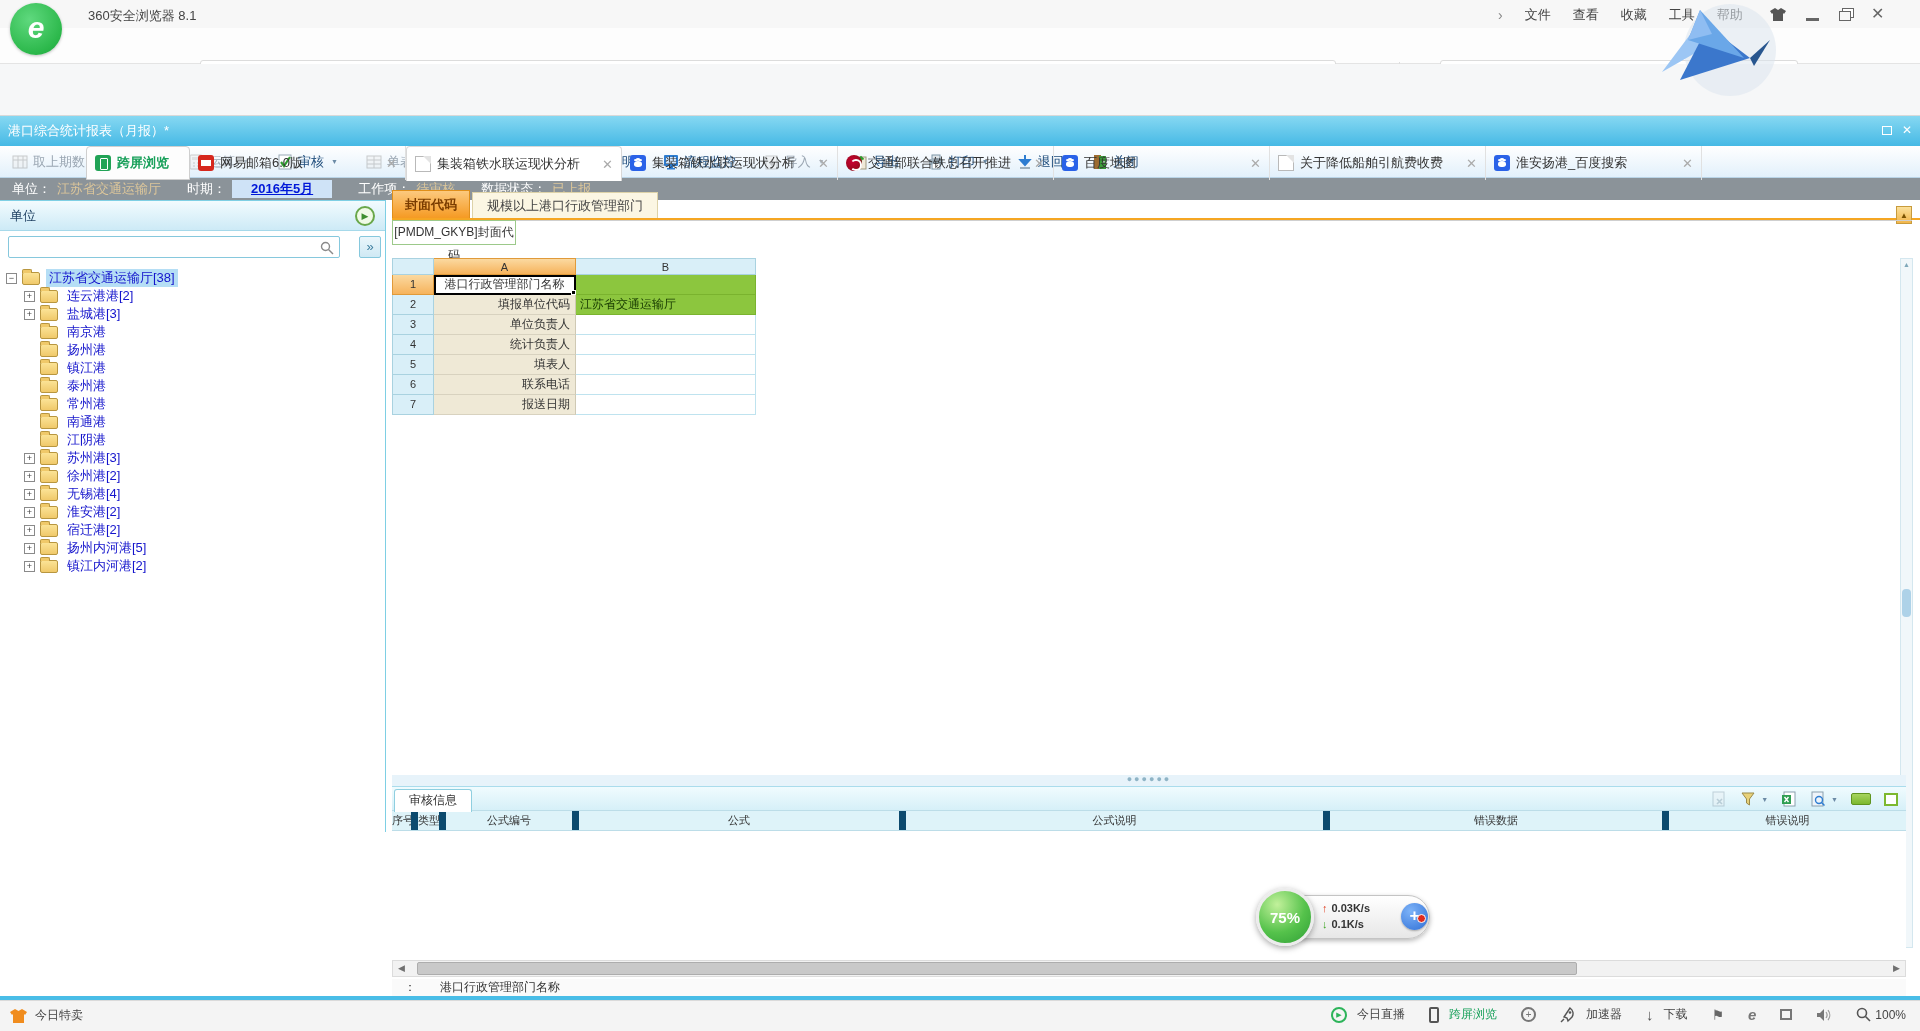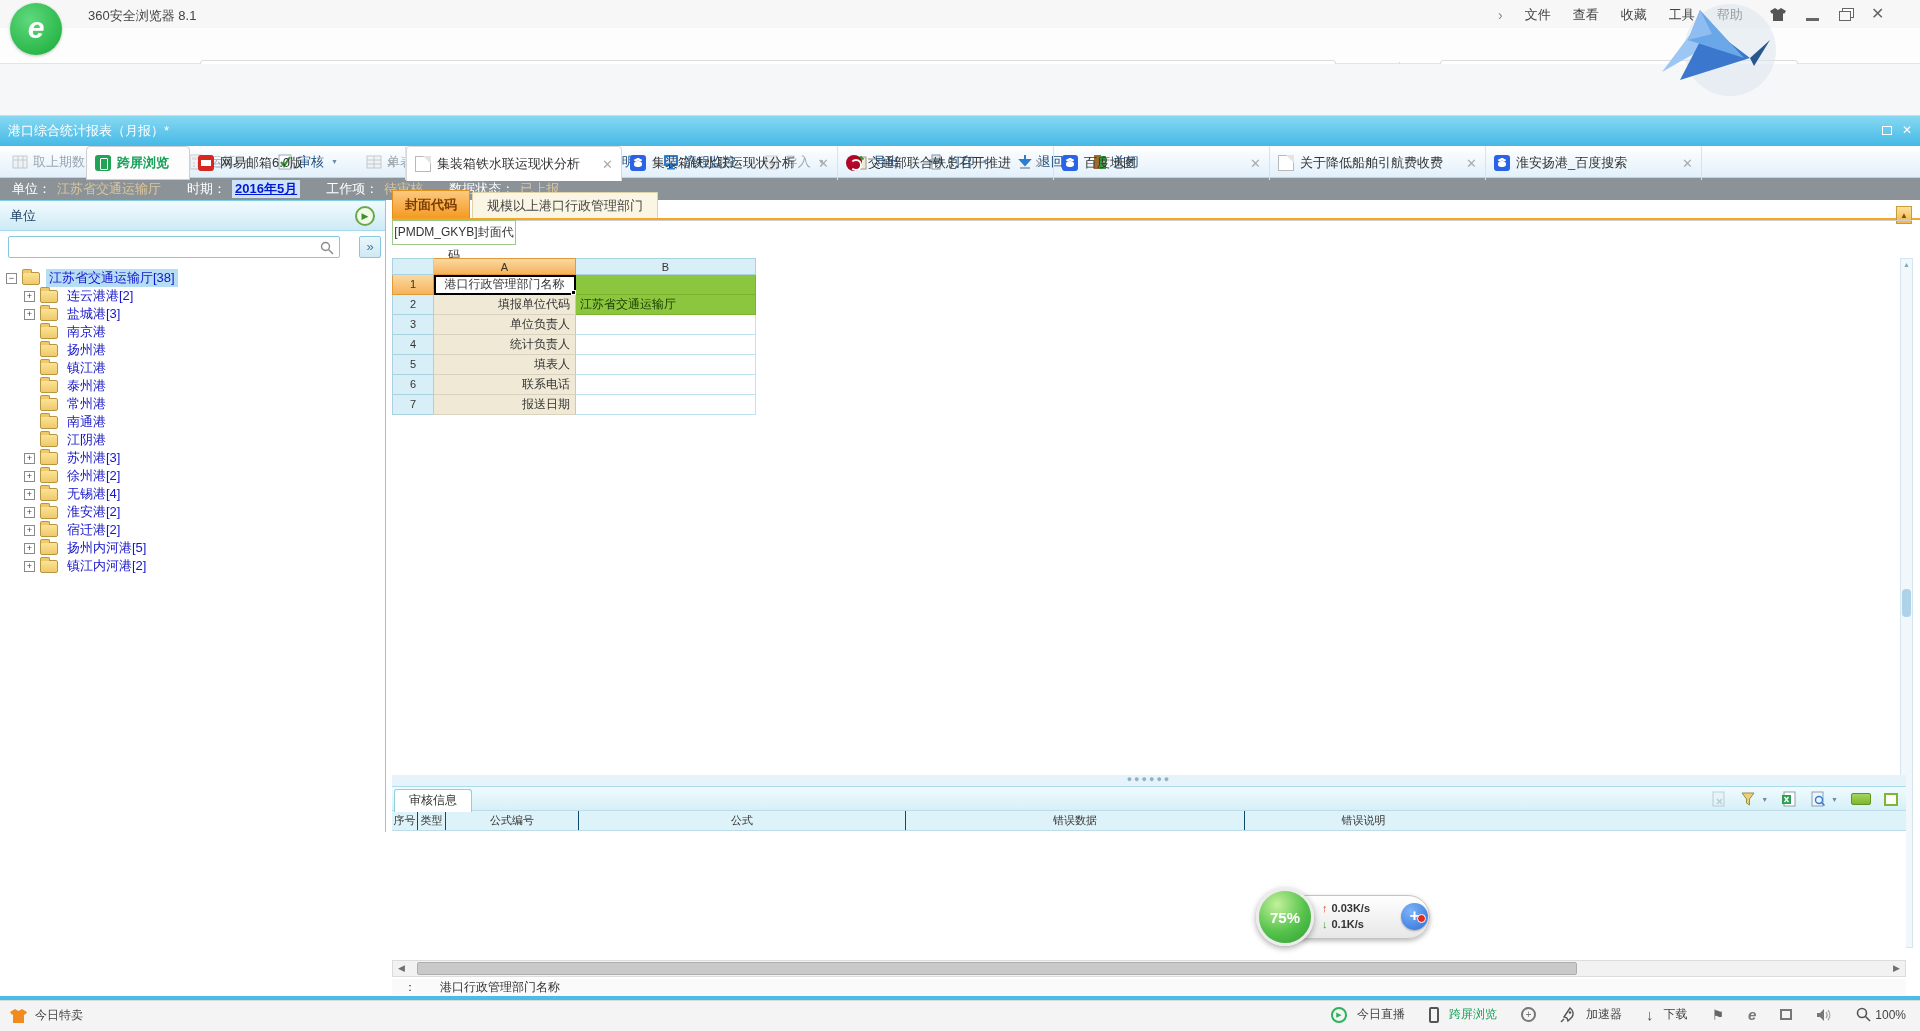--- a/index.html
+++ b/index.html
@@ -71,21 +71,21 @@
 
 .toolbar { position:absolute; left:0; top:146px; width:1920px; height:32px; background:linear-gradient(180deg,#ffffff,#e2f0fb); border-bottom:1px solid #b9d4e7; display:flex; align-items:center; padding-left:12px; }
 .tbtn { display:flex; align-items:center; gap:5px; margin-right:28px; font-size:13px; color:#1b4a7a; white-space:nowrap; }
 .tbtn.dis { color:#9aa6b2; }
 .tbtn.dis svg { opacity:.45; filter:grayscale(1); }
 .dda { font-size:7px; color:#6b8aa5; margin-left:2px; }
 .tbtn.dis .dda { color:#aab6c0; }
 
 .statusstrip { position:absolute; left:0; top:178px; width:1920px; height:22px; background:#8b9399; color:#fff; font-size:13px; display:flex; align-items:center; padding-left:12px; gap:6px; }
 .statusstrip .val { color:#dcc69a; }
-.statusstrip .lnk { color:#0018d8; background:#cfe3f7; text-decoration:underline; font-weight:bold; padding:0 3px; }
+.statusstrip .lnk { color:#0018d8; background:#cfe3f7; text-decoration:underline; font-weight:bold; padding:0 19px; }
 .statusstrip .gap { width:14px; }
 
 
 .lpanel { position:absolute; left:0; top:200px; width:386px; height:632px; background:#fff; border-right:1px solid #7ecfe4; border-top:1px solid #7ecfe4; }
 .lp-head { height:30px; background:linear-gradient(180deg,#f2fbfe,#cdeaf6); border-bottom:1px solid #a6d9ea; font-size:13px; color:#1a3c5e; line-height:29px; padding-left:10px; position:relative; }
 .playbtn { position:absolute; right:10px; top:5px; width:20px; height:20px; border-radius:50%; border:2px solid #69a74a; background:#f0fae6; color:#3e8f2e; font-size:9px; text-align:center; line-height:16px; }
 .lp-search { position:relative; height:32px; padding:5px 8px; }
 .searchfield { width:332px; height:22px; border:1px solid #86c8dd; border-radius:2px; background:#fff; position:relative; }
 .mag { position:absolute; right:5px; top:4px; }
 .morebtn { position:absolute; right:4px; top:5px; width:22px; height:22px; border:1px solid #86c8dd; background:linear-gradient(180deg,#eaf6fb,#cfe9f4); color:#3f7f9f; font-size:13px; text-align:center; line-height:20px; border-radius:2px; }
@@ -135,21 +135,21 @@
 .splitter .dots { color:#8fb4c6; font-size:9px; letter-spacing:2px; line-height:9px; }
 
 .audit { position:absolute; left:0; top:586px; width:1514px; }
 .abar { position:relative; height:25px; background:linear-gradient(180deg,#f0fbfe,#d6f0f8); border-top:1px solid #aadcec; border-bottom:1px solid #bcdde8; }
 .atab { position:absolute; left:2px; top:2px; width:78px; height:23px; background:#fff; border:1px solid #8fcfe0; border-bottom:none; border-radius:3px 3px 0 0; text-align:center; line-height:21px; font-size:12px; }
 .aicons { position:absolute; right:8px; top:4px; display:flex; gap:13px; align-items:center; }
 .aicons .dda { margin-left:-8px; }
 .amin { width:20px; height:12px; background:linear-gradient(#a6d45e,#7cb82f); border:1px solid #5f941f; border-radius:2px; }
 .amax { width:14px; height:13px; background:#fff; border:2px solid #7cb82f; }
 .ahead { display:flex; height:20px; background:#def3f9; border-bottom:1px solid #bcdde8; }
-.ahead .hc { border-right:1px solid #0c4a6e; text-align:center; line-height:19px; font-size:11px; overflow:hidden; white-space:nowrap; }
+.ahead .hc { border-right:7px solid #0c4a6e; text-align:center; line-height:19px; font-size:11px; overflow:hidden; white-space:nowrap; }
 .abody { height:128px; background:#fff; }
 
 .hscroll { position:absolute; left:0; top:760px; width:1514px; height:17px; background:#f2f2f2; border:1px solid #dcdcdc; }
 .hs-arrow { position:absolute; top:0; width:17px; height:15px; color:#707070; font-size:9px; text-align:center; line-height:15px; }
 .hs-thumb { position:absolute; left:24px; top:1px; width:1160px; height:13px; background:#c9c9c9; border:1px solid #adadad; border-radius:2px; }
 .sline { position:absolute; left:0; top:779px; width:1514px; height:17px; background:#fafafa; font-size:12px; line-height:16px; }
 .sline .colon { position:absolute; left:12px; }
 .sline .txt { position:absolute; left:48px; }
 
 .bluefoot { position:absolute; left:0; top:996px; width:1920px; height:4px; background:#49bde7; }
@@ -622,20 +622,21 @@
           <span class="dda">▼</span>
           <span class="amin"></span>
           <span class="amax"></span>
         </div>
       </div>
       <div class="ahead">
         <span class="hc" style="width:26px;">序号</span>
         <span class="hc" style="width:28px;">类型</span>
         <span class="hc" style="width:133px;">公式编号</span>
         <span class="hc" style="width:327px;">公式</span>
+        <span class="hc" style="width:424px;">公式说明</span>
         <span class="hc" style="width:339px;">错误数据</span>
         <span class="hc" style="width:237px;border-right:none;">错误说明</span>
       </div>
       <div class="abody"></div>
     </div>
 
     <div class="hscroll">
       <span class="hs-arrow" style="left:0;">◀</span>
       <span class="hs-thumb"></span>
       <span class="hs-arrow" style="right:0;">▶</span>

